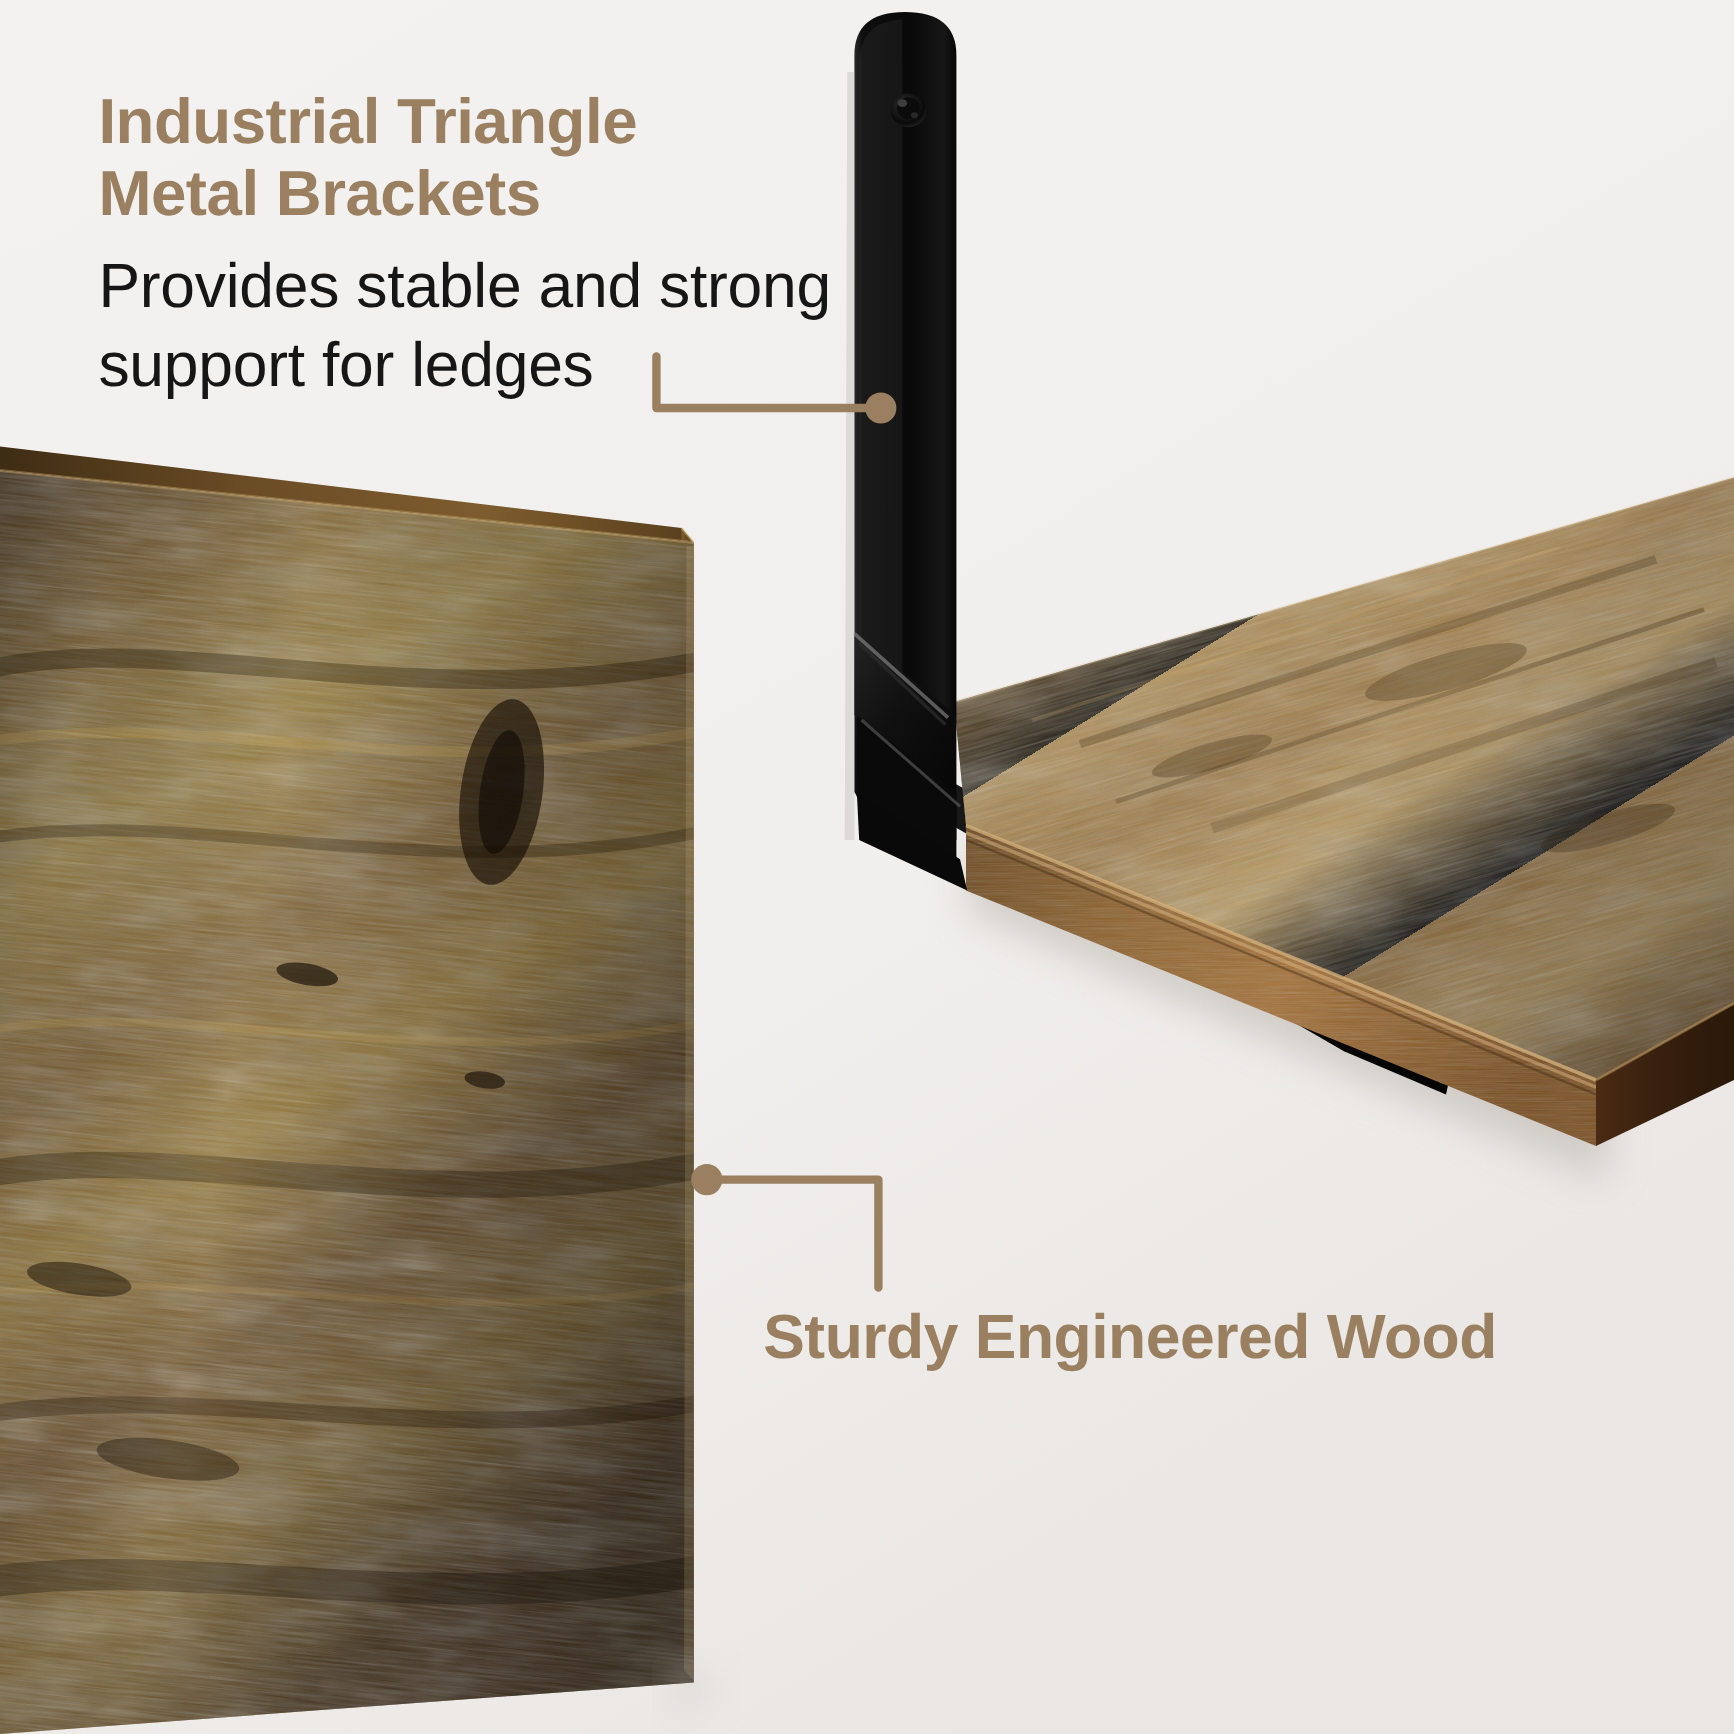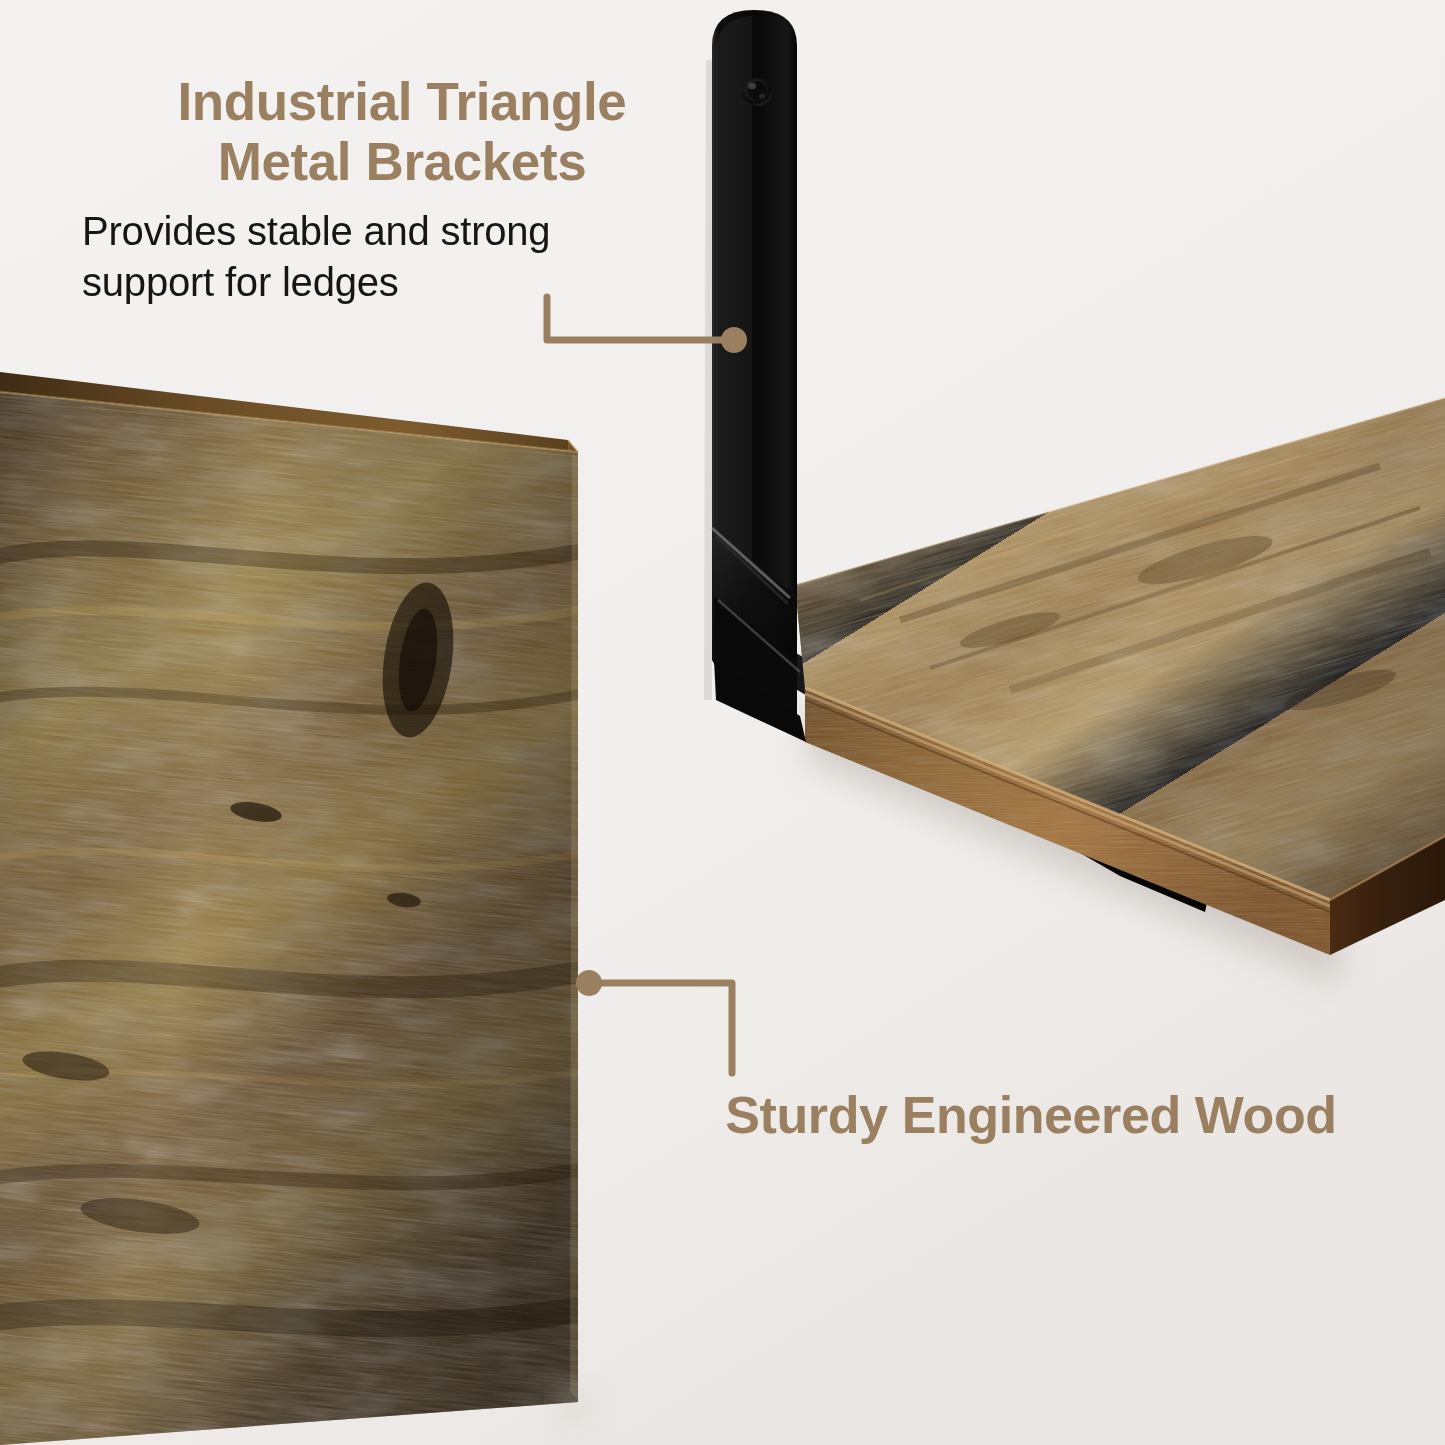--- a/index.html
+++ b/index.html
@@ -20,28 +20,27 @@
   .cal-bottom{left:636px;top:1086px;width:790px;text-align:left;}
 
   .headline{
     color:#9a8061;
     font-weight:bold;
     font-size:53px;
     line-height:1.13;
     letter-spacing:-0.4px;
     margin:0 0 14px 0;
     white-space:pre-line;
-    text-align:center;
   }
   .cal-bottom .headline{font-size:52px;margin-bottom:16px;}
 
   .subline{
     color:#161616;
     font-weight:400;
-    font-size:40px;
+    font-size:52px;
     line-height:1.27;
     letter-spacing:-0.2px;
     margin:0;
     white-space:pre-line;
   }
 </style>
 </head>
 <body>
 
 <div id="stage">

